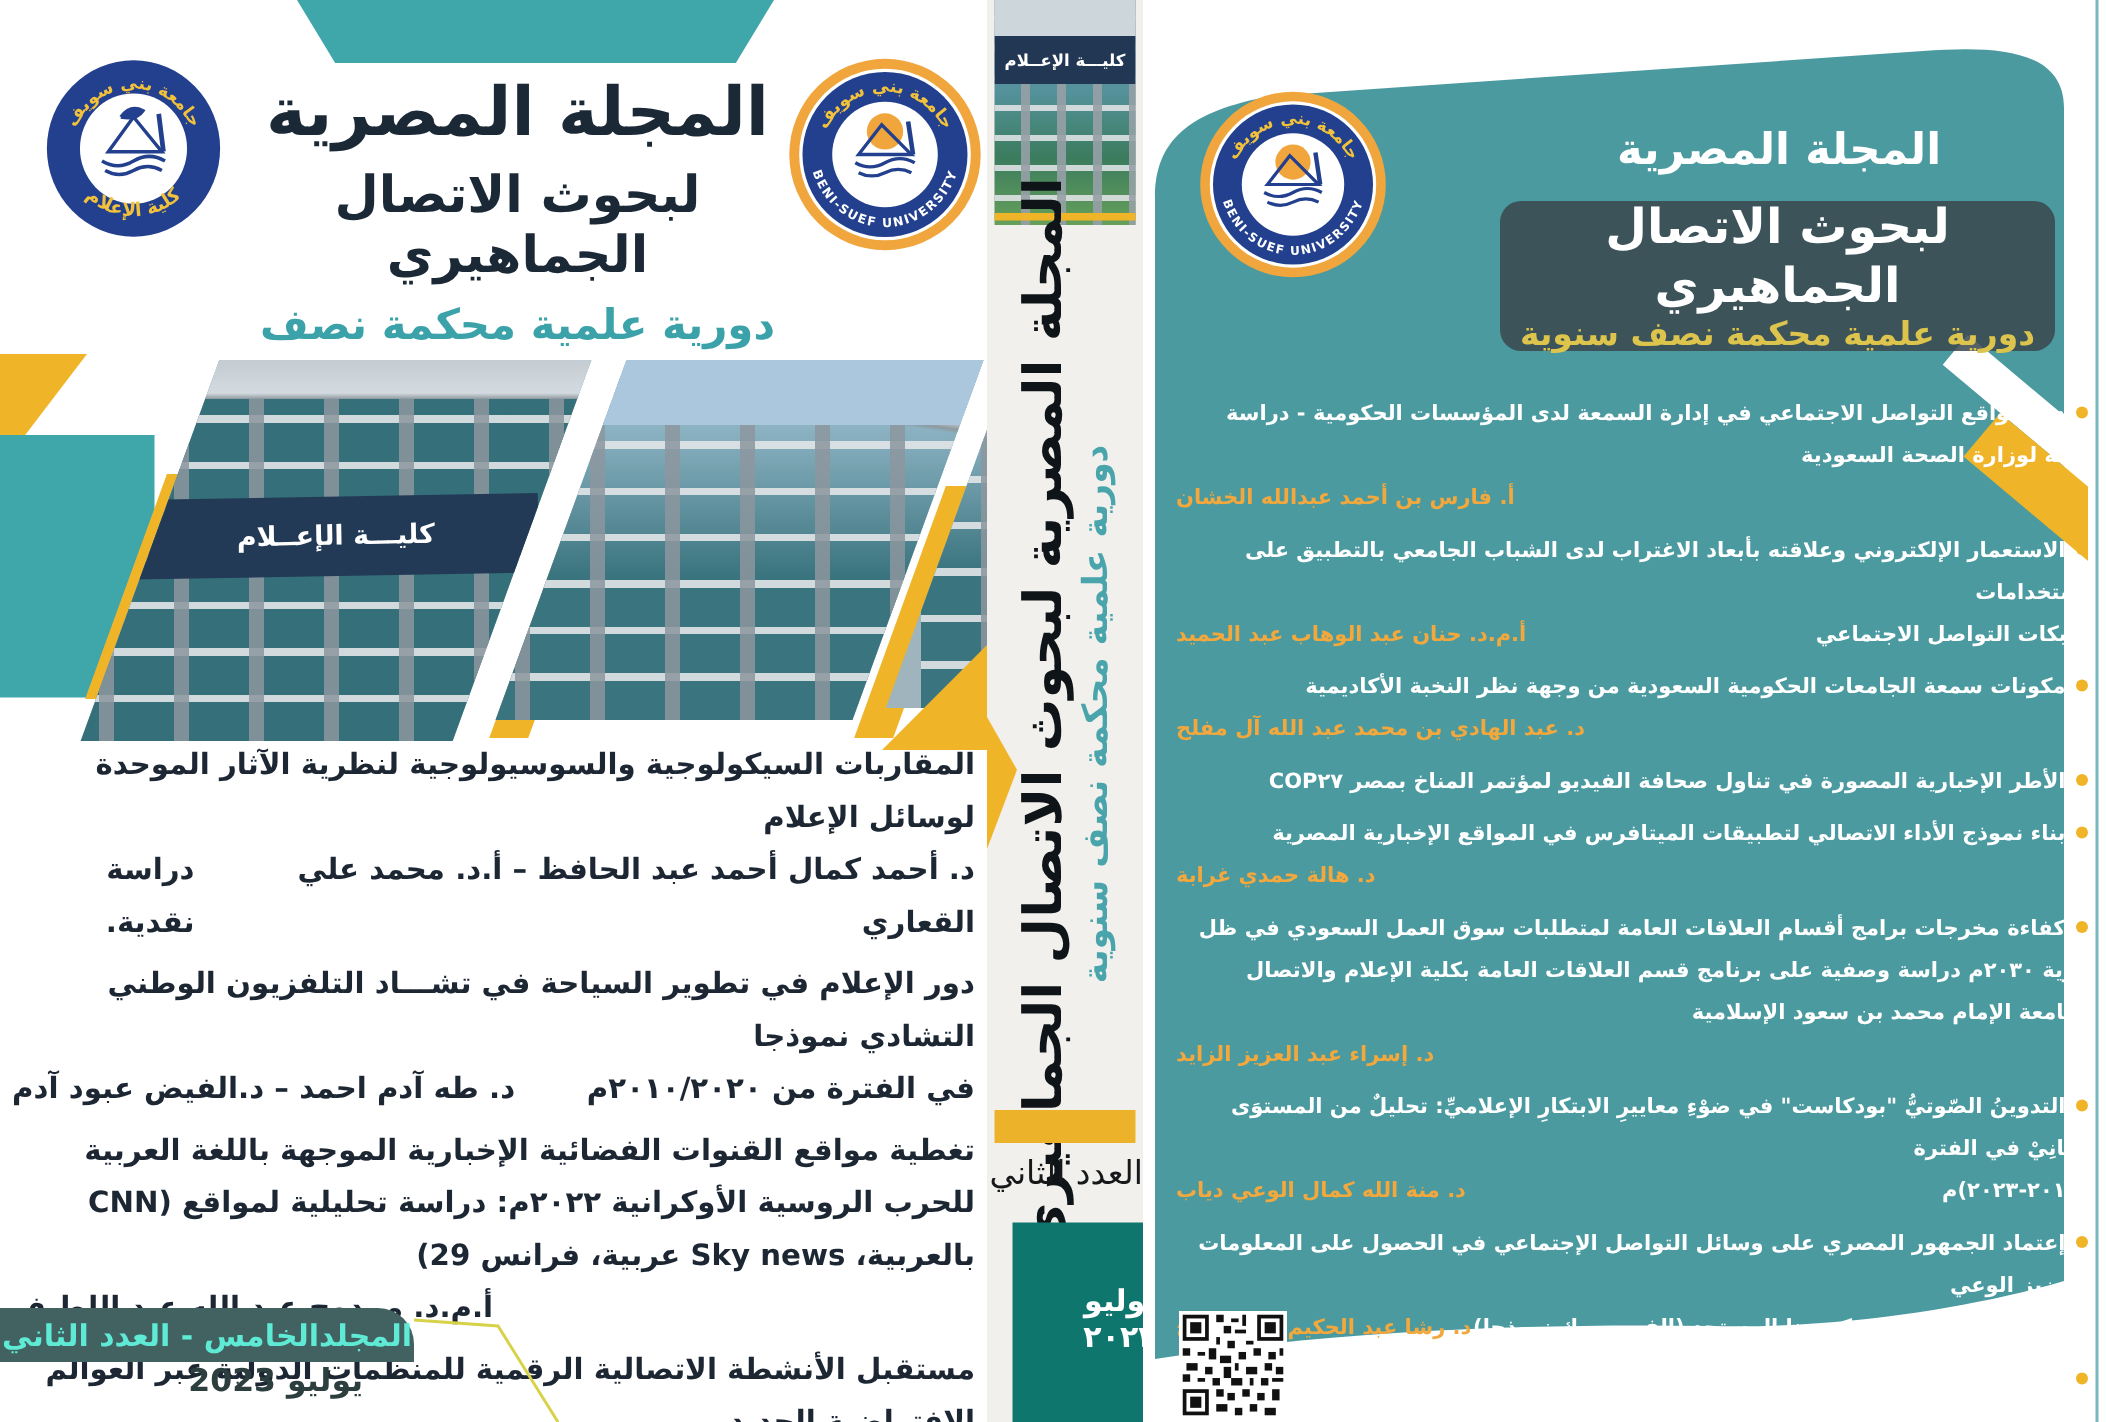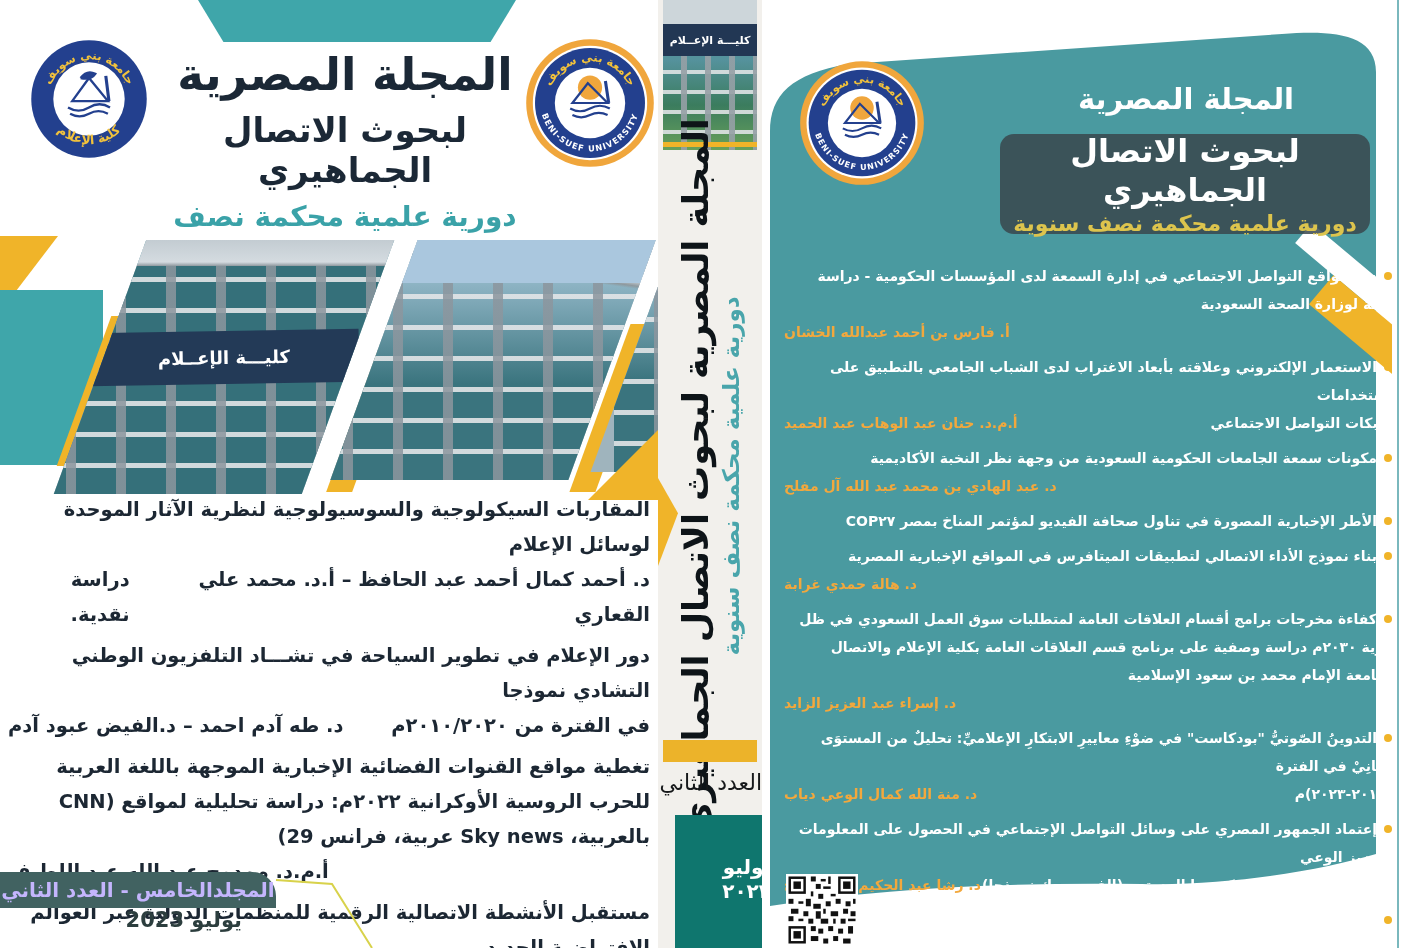--- a/index.html
+++ b/index.html
@@ -50,21 +50,21 @@
         justify-content:center;direction:rtl;transform:rotate(-1deg);letter-spacing:1px;}
 
   
   .bc-list{position:absolute;left:8px;top:492px;width:642px;direction:rtl;text-align:right;
            color:#1c2733;font-weight:bold;font-size:19.5px;line-height:35px;}
   .bc-art{margin-bottom:6px;}
   .bc-row{display:flex;justify-content:space-between;align-items:baseline;}
   .bc-left{text-align:left;}
 
   .vol-bar{position:absolute;left:0;top:872px;width:276px;height:36px;background:#416261;
-           border-radius:0 24px 0 0;color:#c4b5fd;font-weight:bold;font-size:20px;
+           border-radius:0 24px 0 0;color:#5eead4;font-weight:bold;font-size:20px;
            display:flex;align-items:center;justify-content:center;direction:rtl;}
   .bc-date{position:absolute;left:58px;top:908px;width:184px;
            font-weight:bold;font-size:21px;color:#2c3e3e;direction:rtl;}
   .bc-lines{position:absolute;left:0;top:0;pointer-events:none;}
 
   
   .spine{position:absolute;left:658px;top:0;width:104px;height:948px;background:#f2f0ec;}
   .sp-photo{position:absolute;left:5px;top:0;width:94px;height:150px;overflow:hidden;
     background:
       linear-gradient(180deg,#cdd6da 0 24px,rgba(0,0,0,0) 24px),

